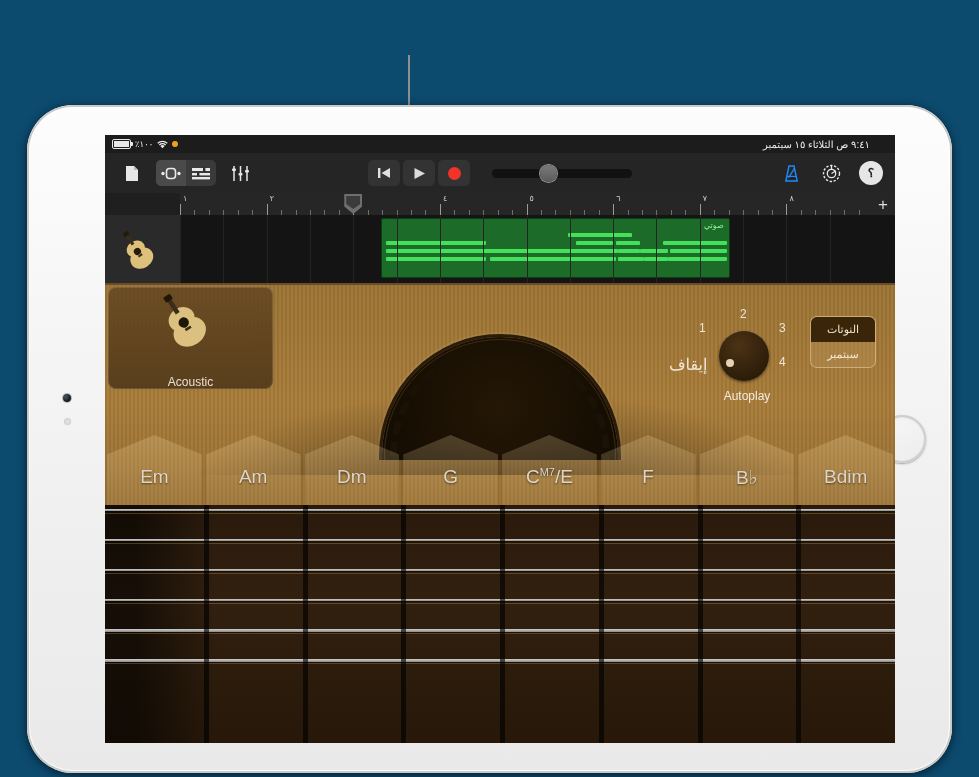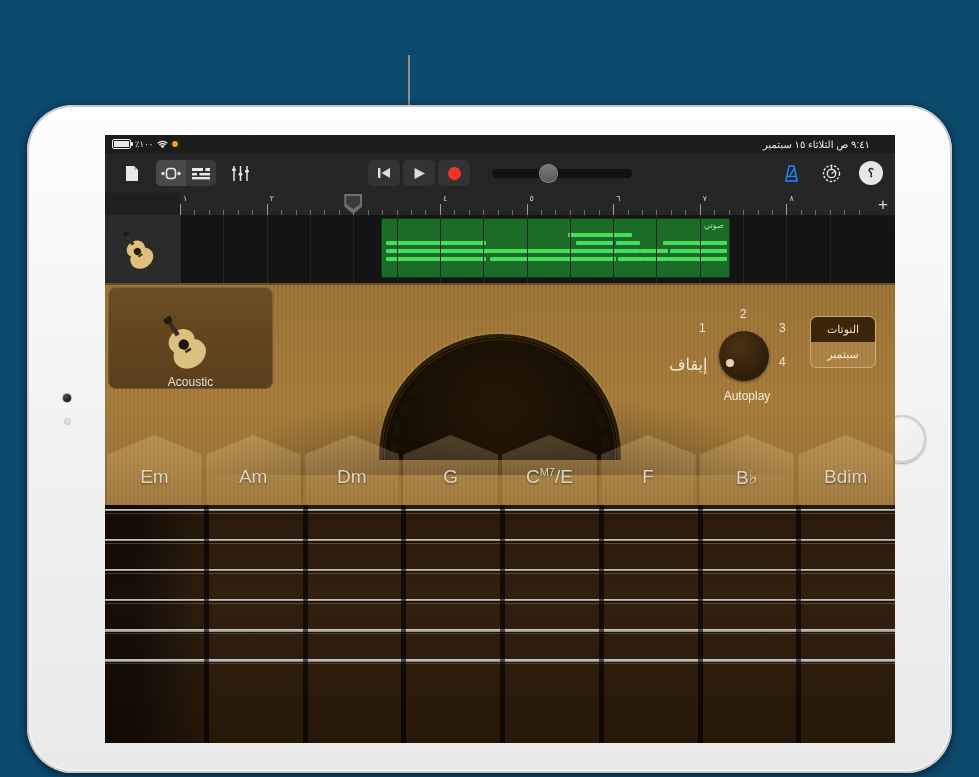--- a/index.html
+++ b/index.html
@@ -98,21 +98,21 @@
       background:
         repeating-linear-gradient(90deg,rgba(0,0,0,.05) 0 2px,rgba(255,255,255,.03) 2px 4px),
         linear-gradient(180deg,#9c7435 0%,#a87c39 26%,#8d6830 60%,#5a4120 100%);}
   .body-shade{position:absolute;left:0;right:0;top:0;height:190px;
       background:radial-gradient(ellipse 60% 100% at 50% 125%,rgba(0,0,0,.55),rgba(0,0,0,0) 70%);}
 
   
   .picker{position:absolute;left:3px;top:2px;width:165px;height:102px;border-radius:8px;
       background:linear-gradient(180deg,rgba(100,70,32,.85),rgba(80,56,25,.9));
       box-shadow:0 0 0 1px rgba(255,255,255,.12) inset;
-      display:flex;flex-direction:column;align-items:center;justify-content:flex-end;gap:2px;}
+      display:flex;flex-direction:column;align-items:center;justify-content:space-between;gap:2px;}
   .picker .label{color:#e9e0d2;font-size:12px;}
 
   
   .soundhole{position:absolute;left:50%;transform:translateX(-50%);top:52px;width:236px;height:236px;
       border-radius:50%;background:radial-gradient(circle at 50% 30%,#241705,#120b02 65%);
       box-shadow:0 0 0 3px #2a1c08, 0 0 0 5px rgba(255,255,255,.06);}
   .rosette{position:absolute;left:8px;top:8px;right:8px;bottom:8px;border-radius:50%;
       border:7px dashed #1a1205;}
   .rosette2{position:absolute;left:2px;top:2px;right:2px;bottom:2px;border-radius:50%;
       border:1px solid #3c2a10;}

